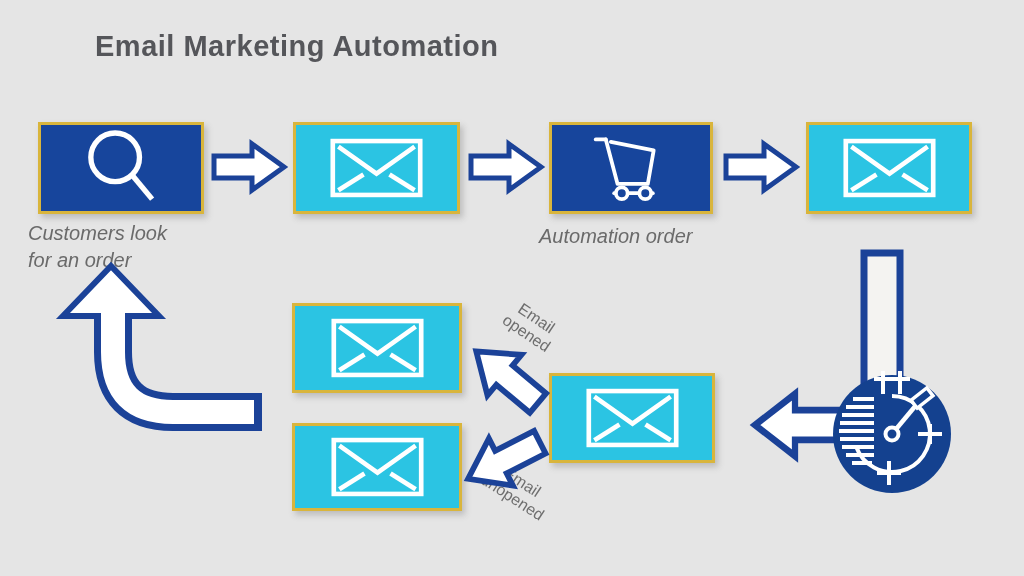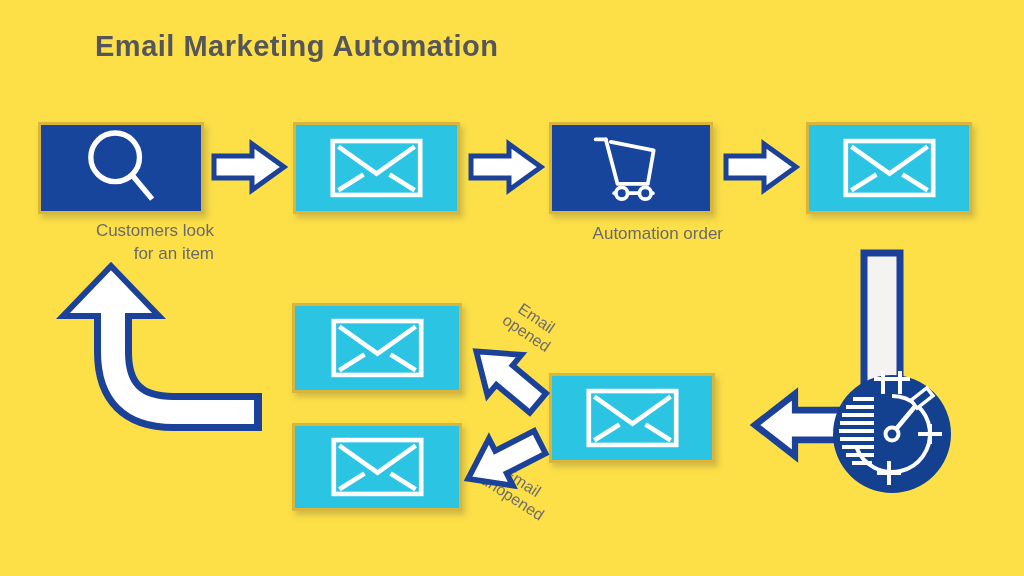--- a/index.html
+++ b/index.html
@@ -1,35 +1,35 @@
 <!DOCTYPE html>
 <html><head>
 <meta charset="utf-8">
 <style>
   html,body{margin:0;padding:0;}
   .canvas{
     position:relative;width:1024px;height:576px;overflow:hidden;
-    background:#fde047;
+    background:#e5e5e5;
     font-family:"Liberation Sans",sans-serif;
   }
   .page-title{
     position:absolute;left:95px;top:30px;
     font-size:29px;font-weight:bold;color:#55565a;letter-spacing:.5px;
   }
   .node{
     position:absolute;box-sizing:border-box;
     border:3px solid #d9b53c;
     display:flex;align-items:center;justify-content:center;
     box-shadow:3px 4px 6px rgba(70,70,70,.25);
   }
   .node.navy{background:#17459c;}
   .node.cyan{background:#2bc4e3;}
   .caption{
-    position:absolute;text-align:right;color:#6a6a6a;
-    font-size:17px;line-height:1.35;
+    position:absolute;text-align:left;color:#6a6a6a;
+    font-size:20px;line-height:1.35;font-style:italic;
   }
   .rot-label{
     position:absolute;text-align:center;color:#6e6e6e;
     font-size:16px;line-height:1.15;transform-origin:center;
   }
   .overlay{position:absolute;left:0;top:0;pointer-events:none;}
   svg .outline-arrow{fill:#ffffff;stroke:#1b4298;stroke-width:5;stroke-linejoin:miter;}
 </style>
 </head>
 <body>
@@ -87,21 +87,21 @@
   </div>
 
   <div class="node cyan" style="left:806px;top:122px;width:166px;height:92px">
     <svg width="93" height="60" viewBox="0 0 100 64">
         <use href="#sym-mail"></use>
       </svg>
   </div>
 
   <div class="caption" style="left:28px;top:220px;width:186px">
     <div>Customers look</div>
-    <div>for an item</div>
+    <div>for an order</div>
   </div>
   <div class="caption" style="left:539px;top:223px;width:184px">
     <div>Automation order</div>
   </div>
 
   <div class="node cyan" style="left:292px;top:303px;width:170px;height:90px">
     <svg width="93" height="60" viewBox="0 0 100 64">
         <use href="#sym-mail"></use>
       </svg>
   </div>

